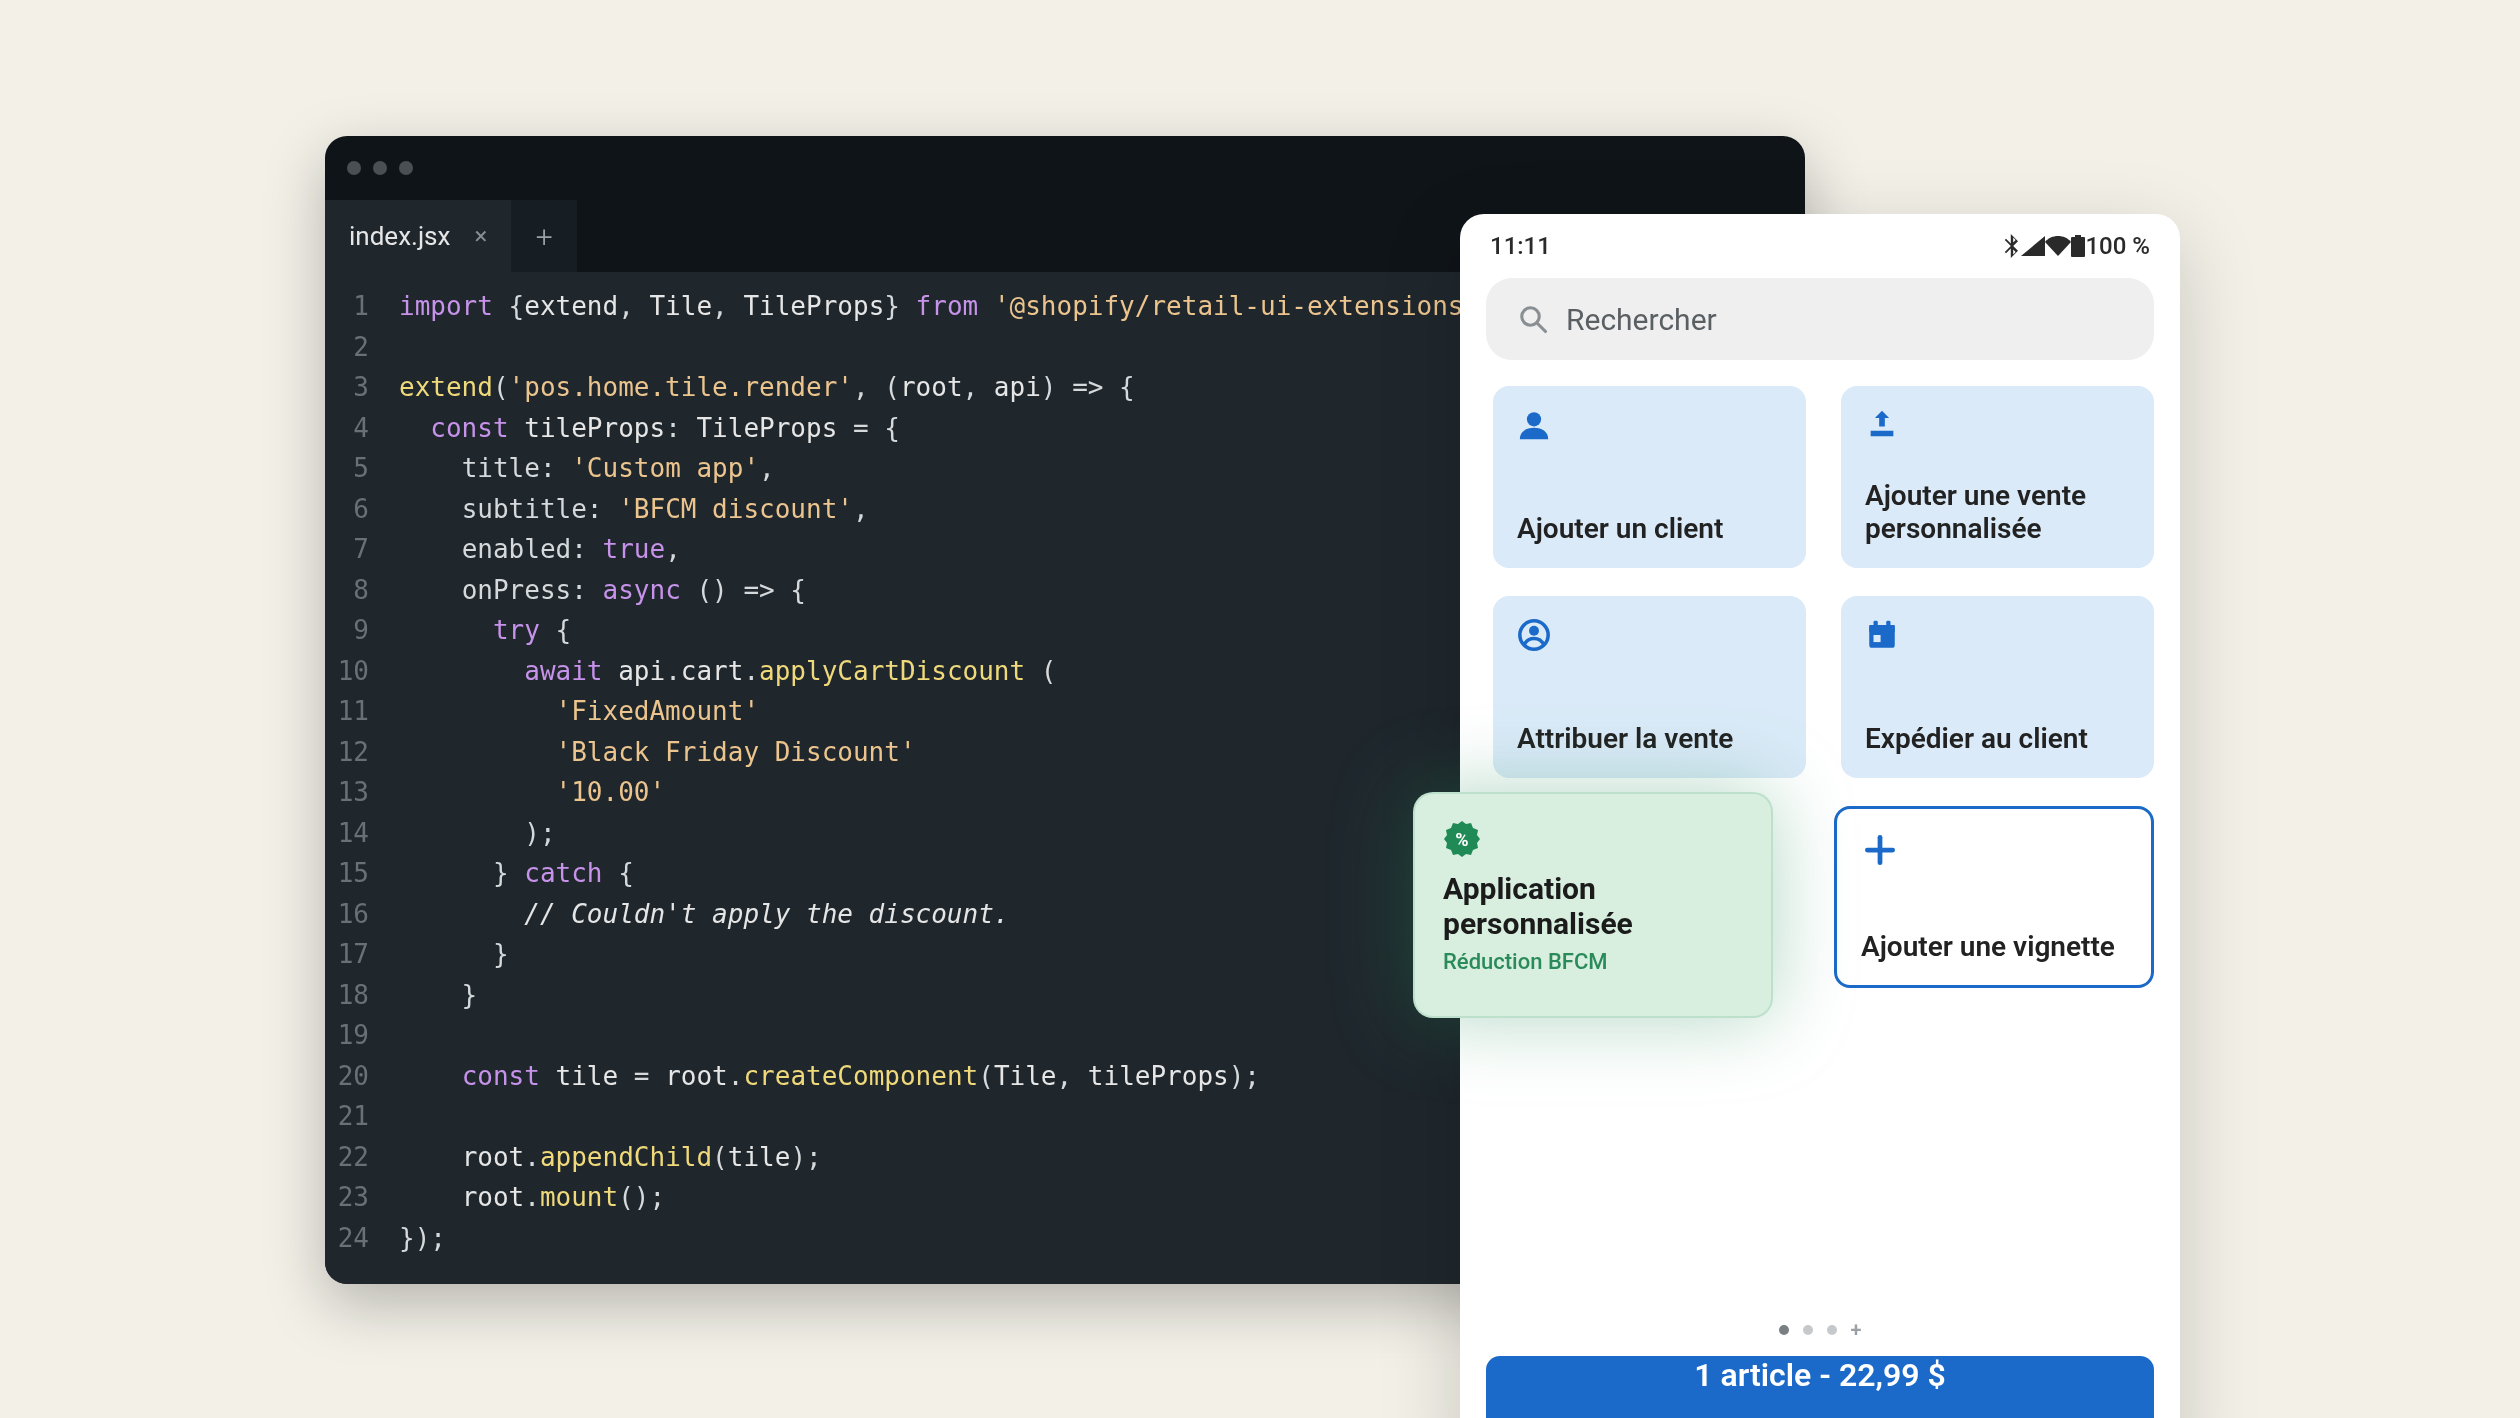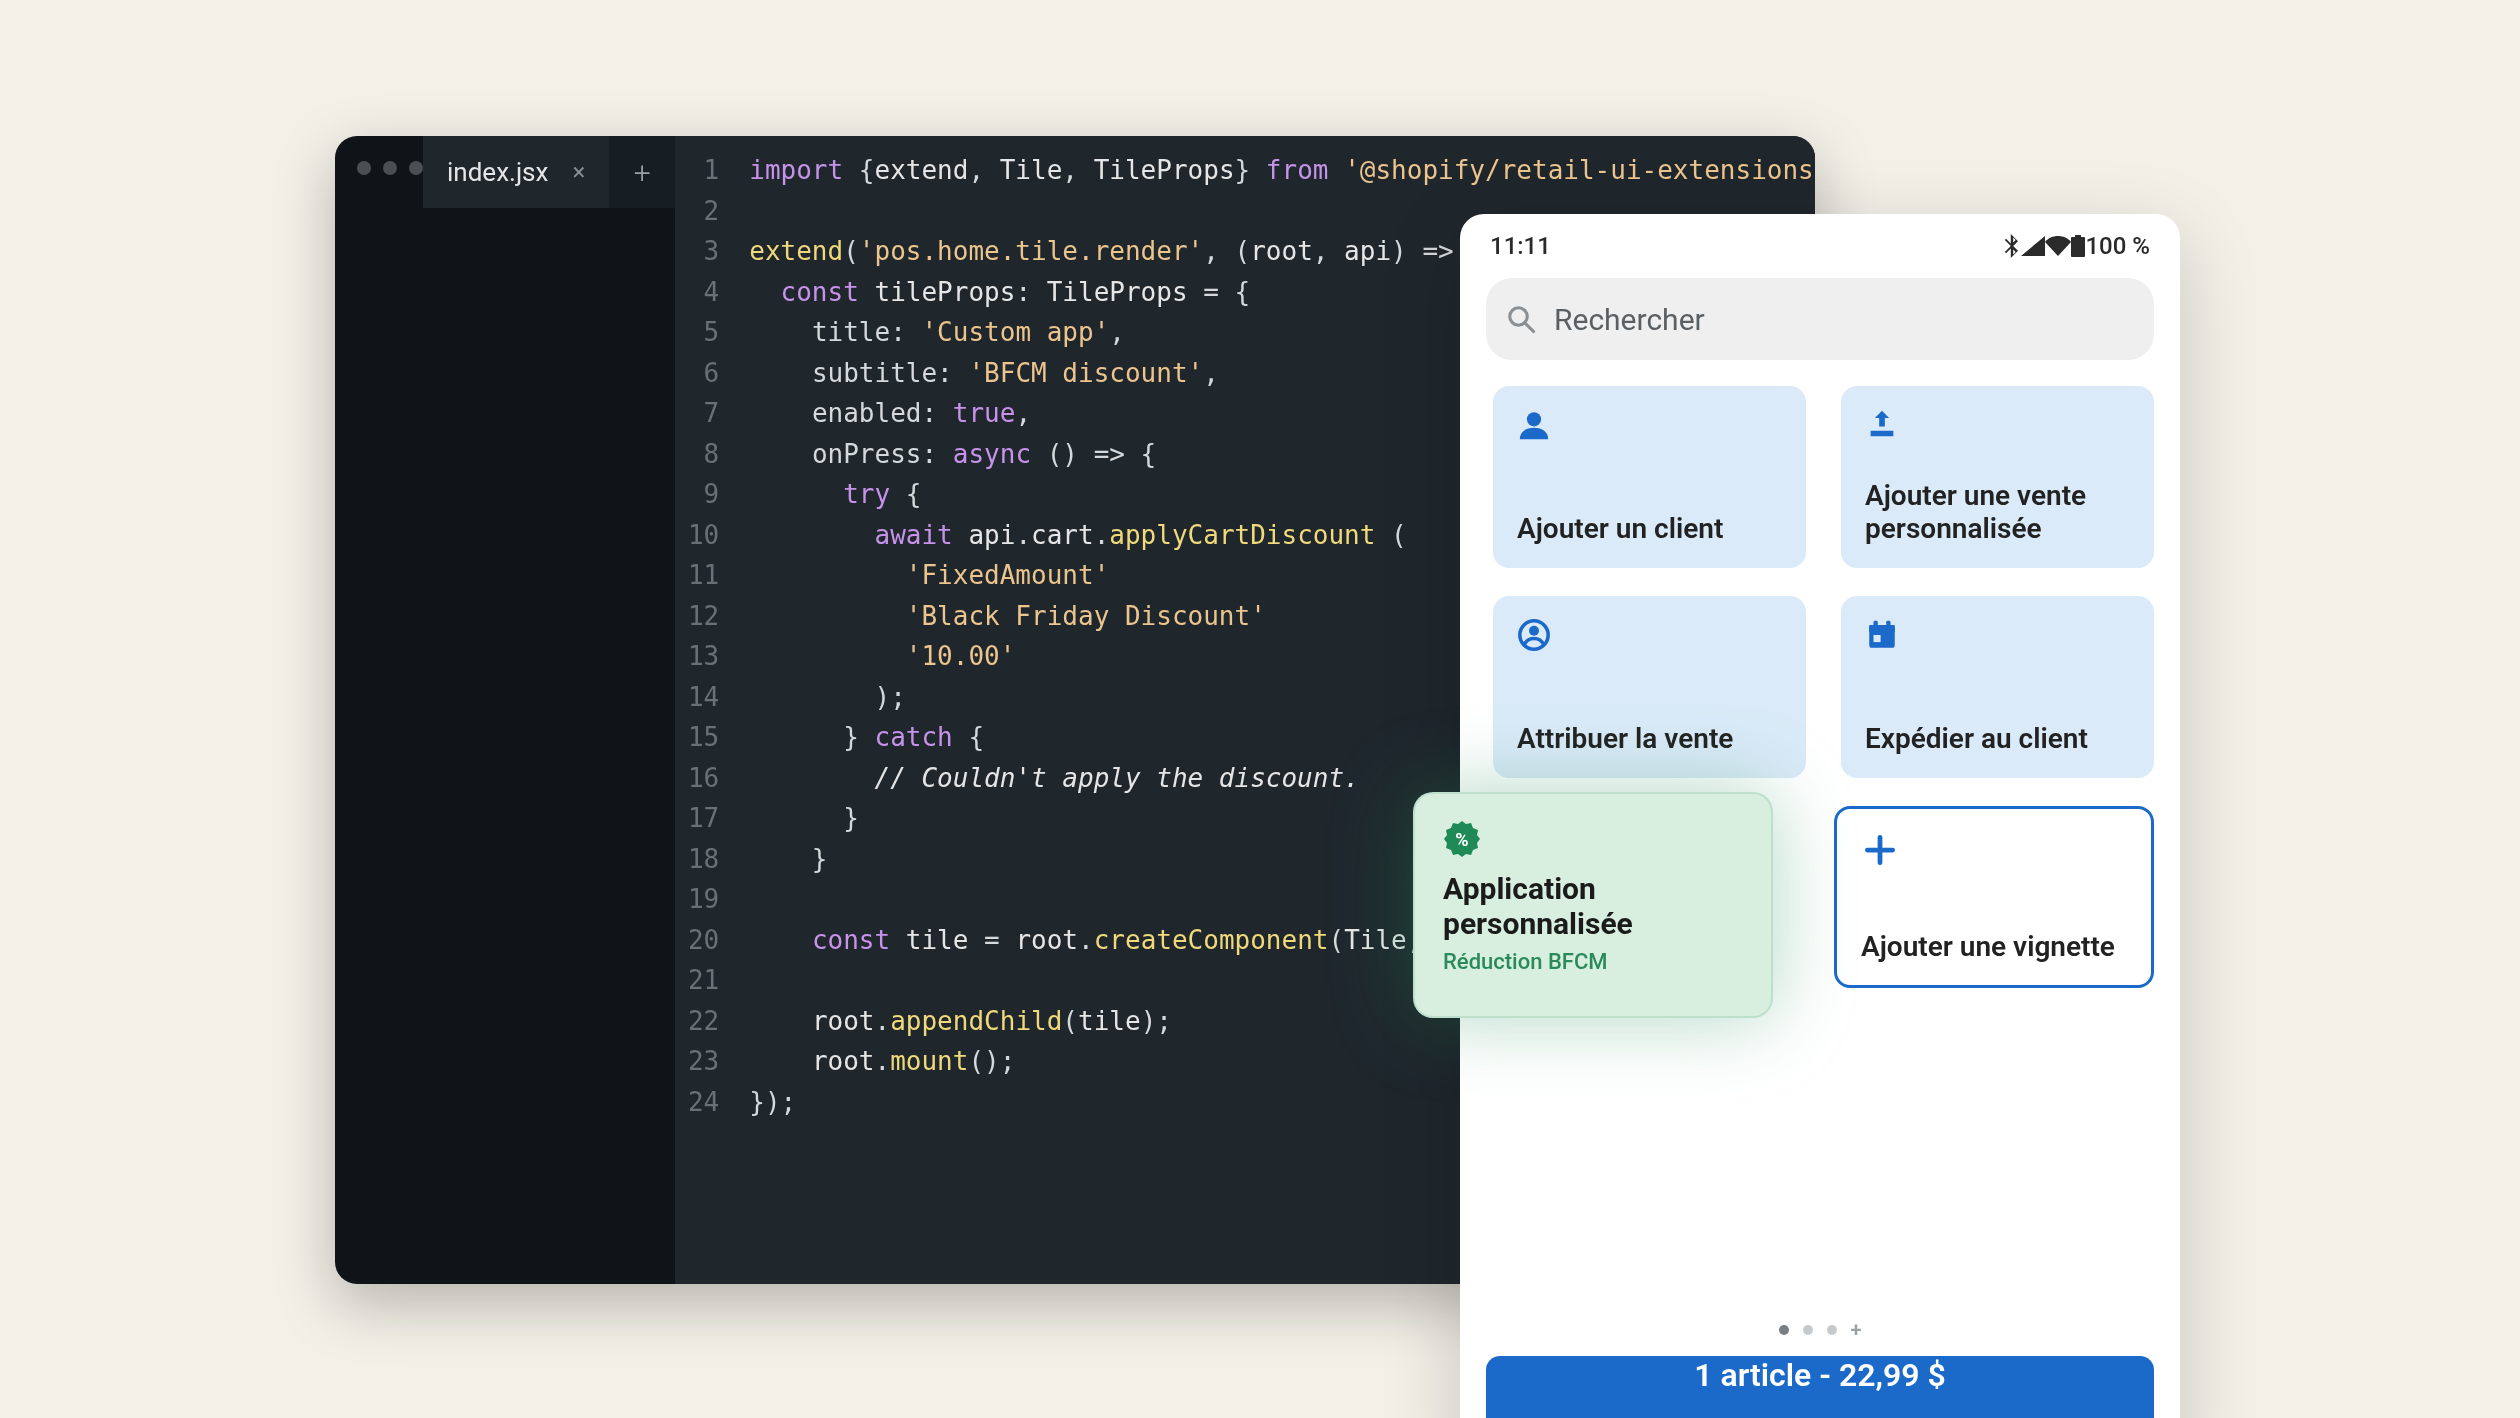--- a/index.html
+++ b/index.html
@@ -11,30 +11,30 @@
     overflow: hidden;
   }
   .canvas {
     position: absolute;
     inset: 0;
   }
 
   
   .editor-window {
     position: absolute;
-    left: 335px;
+    left: 325px;
     top: 136px;
     width: 1480px;
     height: 1148px;
     background: #0f1418;
     border-radius: 22px;
     box-shadow: 0 20px 60px rgba(0,0,0,0.25);
     overflow: hidden;
     display: flex;
-    flex-direction: row;
+    flex-direction: column;
   }
   .editor-titlebar {
     height: 64px;
     display: flex;
     align-items: center;
     padding-left: 22px;
     gap: 12px;
   }
   .traffic-dot {
     width: 14px; height: 14px; border-radius: 50%;
@@ -129,21 +129,21 @@
   .status-icons { display: flex; align-items: center; gap: 0; }
   .status-icons svg { display: block; }
 
   .searchbar {
     margin-top: 14px;
     height: 82px;
     background: #efefef;
     border-radius: 26px;
     display: flex;
     align-items: center;
-    padding: 0 20px;
+    padding: 0 32px;
     gap: 18px;
   }
   .searchbar .search-glyph {
     width: 30px; height: 30px; color: #8a8f93;
   }
   .searchbar .placeholder {
     color: #5a5f63;
     font-size: 30px;
   }
 

